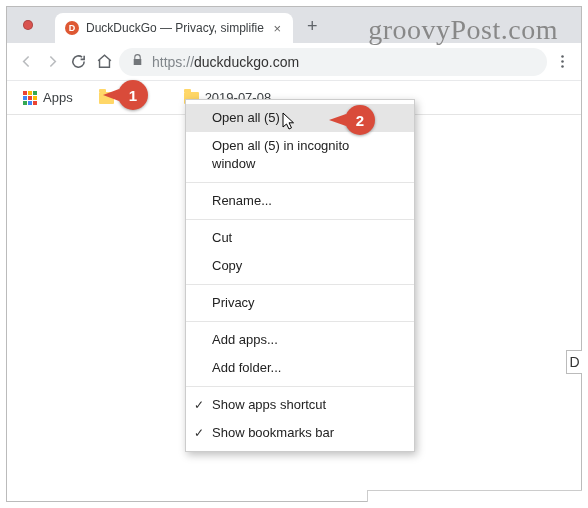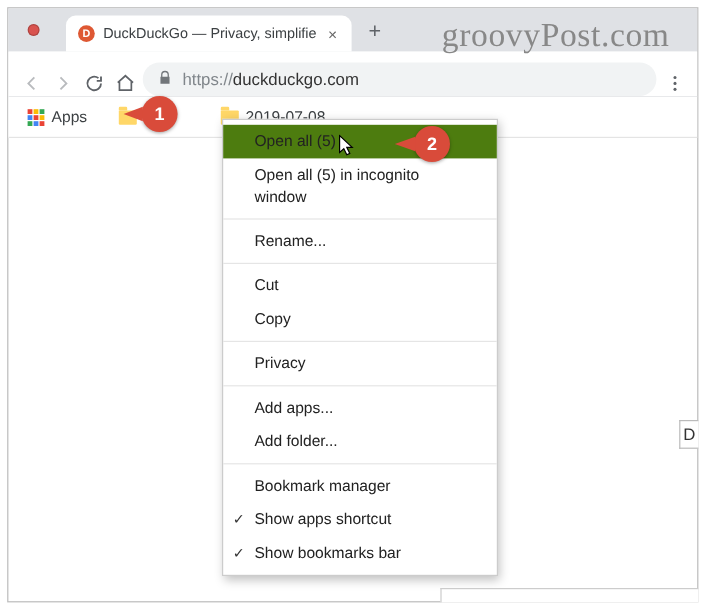--- a/index.html
+++ b/index.html
@@ -6,39 +6,39 @@
   body { width: 588px; height: 508px; background: #fff; position: relative; overflow: hidden; }
   .frame { position: absolute; left: 6px; top: 6px; right: 6px; bottom: 6px; border: 1px solid #bbb; background: #fff; }
   .watermark { position: absolute; top: 14px; right: 30px; font-family: Georgia, serif; font-size: 28px; color: #888; letter-spacing: .5px; }
   .tabstrip { height: 36px; background: #dfe1e5; display: flex; align-items: flex-end; padding-left: 12px; }
   .wbtn { width: 10px; height: 10px; border-radius: 50%; background: #d9534f; margin: 0 0 13px 4px; box-shadow: inset 0 0 0 1px rgba(0,0,0,.2); }
   .tab { margin-left: 22px; height: 30px; background: #fff; border-radius: 8px 8px 0 0; display: flex; align-items: center; padding: 0 10px; width: 238px; font-size: 12px; color: #3c4043; position: relative; }
   .tab .favicon { width: 14px; height: 14px; border-radius: 50%; background: #de5833; color: #fff; font-size: 9px; display: flex; align-items: center; justify-content: center; margin-right: 7px; font-weight: bold; }
   .tab .title { flex: 1; white-space: nowrap; overflow: hidden; }
   .tab .close { font-size: 13px; color: #666; padding: 0 2px; }
   .newtab { margin-left: 14px; margin-bottom: 6px; font-size: 18px; color: #5f6368; }
-  .toolbar { height: 38px; background: #fff; border-bottom: 1px solid #e8e9eb; display: flex; align-items: flex-end; padding: 0 8px; gap: 4px; }
+  .toolbar { height: 38px; background: #fff; border-bottom: 1px solid #e8e9eb; display: flex; align-items: center; padding: 0 8px; gap: 4px; }
   .navicon { width: 22px; height: 22px; display: flex; align-items: center; justify-content: center; color: #5f6368; }
   .navicon.disabled { color: #b9bbbe; }
   .navicon svg { width: 17px; height: 17px; }
   .omnibox { flex: 1; height: 28px; background: #f1f3f4; border-radius: 14px; display: flex; align-items: center; padding: 0 12px; gap: 8px; font-size: 14px; color: #333; }
   .lock { color: #72767a; }
   .url-dim { color: #80868b; }
   .bmbar { height: 34px; background: #fff; border-bottom: 1px solid #e4e4e4; display: flex; align-items: center; padding: 0 10px; gap: 14px; font-size: 13px; color: #3c4043; }
   .apps-grid { display: grid; grid-template-columns: repeat(3,4px); grid-template-rows: repeat(3,4px); gap: 1px; }
   .apps-grid i { background: #5f6368; width: 4px; height: 4px; }
   .apps-grid i:nth-child(1){background:#ea4335}.apps-grid i:nth-child(2){background:#fbbc04}.apps-grid i:nth-child(3){background:#34a853}
   .apps-grid i:nth-child(4){background:#4285f4}.apps-grid i:nth-child(5){background:#ea4335}.apps-grid i:nth-child(6){background:#fbbc04}
   .apps-grid i:nth-child(7){background:#34a853}.apps-grid i:nth-child(8){background:#4285f4}.apps-grid i:nth-child(9){background:#ea4335}
   .bm-item { display: flex; align-items: center; gap: 6px; padding: 3px 6px; border-radius: 3px; }
   .folder-ic { width: 15px; height: 12px; background: #ffd768; border-radius: 1px; position: relative; }
   .folder-ic::before { content:""; position:absolute; top:-3px; left:0; width:7px; height:3px; background:#ffd768; border-radius:1px 1px 0 0; }
   .ctxmenu { position: absolute; left: 185px; top: 99px; width: 230px; background: #fff; border: 1px solid #ccc; box-shadow: 2px 3px 8px rgba(0,0,0,.25); padding: 4px 0; font-size: 13px; color: #222; }
   .ctxmenu .mi { padding: 5px 26px; line-height: 18px; position: relative; }
-  .ctxmenu .mi.hl { background: #4d7c0f; }
+  .ctxmenu .mi.hl { background: #e5e5e5; }
   .ctxmenu hr { border: none; border-top: 1px solid #e5e5e5; margin: 4px 0; }
   .ctxmenu .check::before { content: "✓"; position: absolute; left: 8px; color: #333; font-size: 12px; }
   .callout { position: absolute; width: 30px; height: 30px; border-radius: 50%; background: #d94b3a; color: #fff; font-weight: bold; font-size: 15px; display:flex; align-items:center; justify-content:center; box-shadow: 0 1px 3px rgba(0,0,0,.35); }
   .callout.c1 { left: 118px; top: 80px; }
   .callout.c2 { left: 345px; top: 105px; }
   .callout::after { content:""; position:absolute; border-style:solid; }
   .callout.c1::after { left: -15px; top: 9px; border-width: 6px 16px 6px 0; border-color: transparent #d94b3a transparent transparent; }
   .callout.c2::after { left: -16px; top: 9px; border-width: 6px 17px 6px 0; border-color: transparent #d94b3a transparent transparent; }
   .cursor { position:absolute; left: 282px; top: 112px; width: 16px; height: 20px; }
   .cursor svg { width: 16px; height: 20px; }
@@ -131,21 +131,20 @@
   <div class="mi">Rename...</div>
   <hr>
   <div class="mi">Cut</div>
   <div class="mi">Copy</div>
   <hr>
   <div class="mi">Privacy</div>
   <hr>
   <div class="mi">Add apps...</div>
   <div class="mi">Add folder...</div>
   <hr>
-  <div class="mi">Bookmark manager</div>
   <div class="mi check">Show apps shortcut</div>
   <div class="mi check">Show bookmarks bar</div>
 </div>
 
 <div class="callout c1">1</div>
 <div class="callout c2">2</div>
 
 <div class="cursor">
   <svg viewBox="0 0 16 20">
       <path d="M1 1l0 14 3.5-3 2.5 5 2.5-1.2-2.5-5 4.5 0z" fill="#fff" stroke="#000" stroke-width="1"></path>

